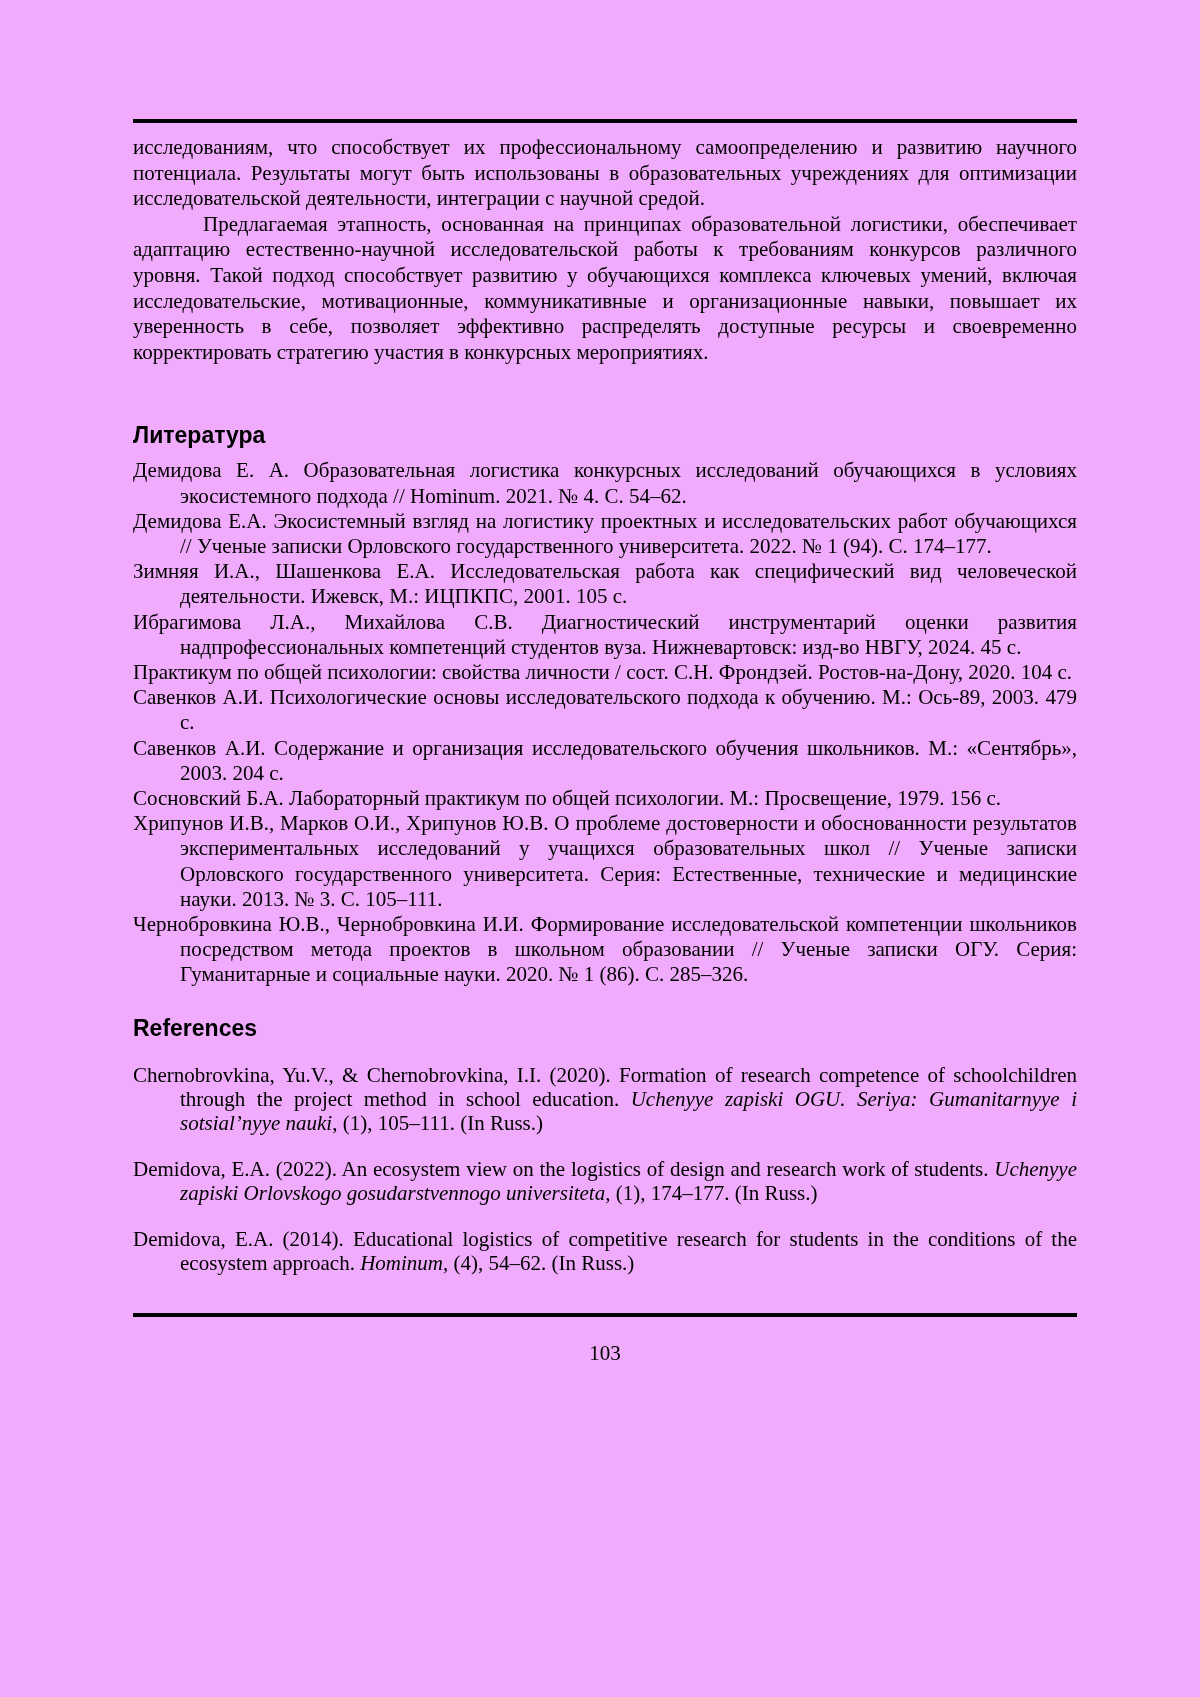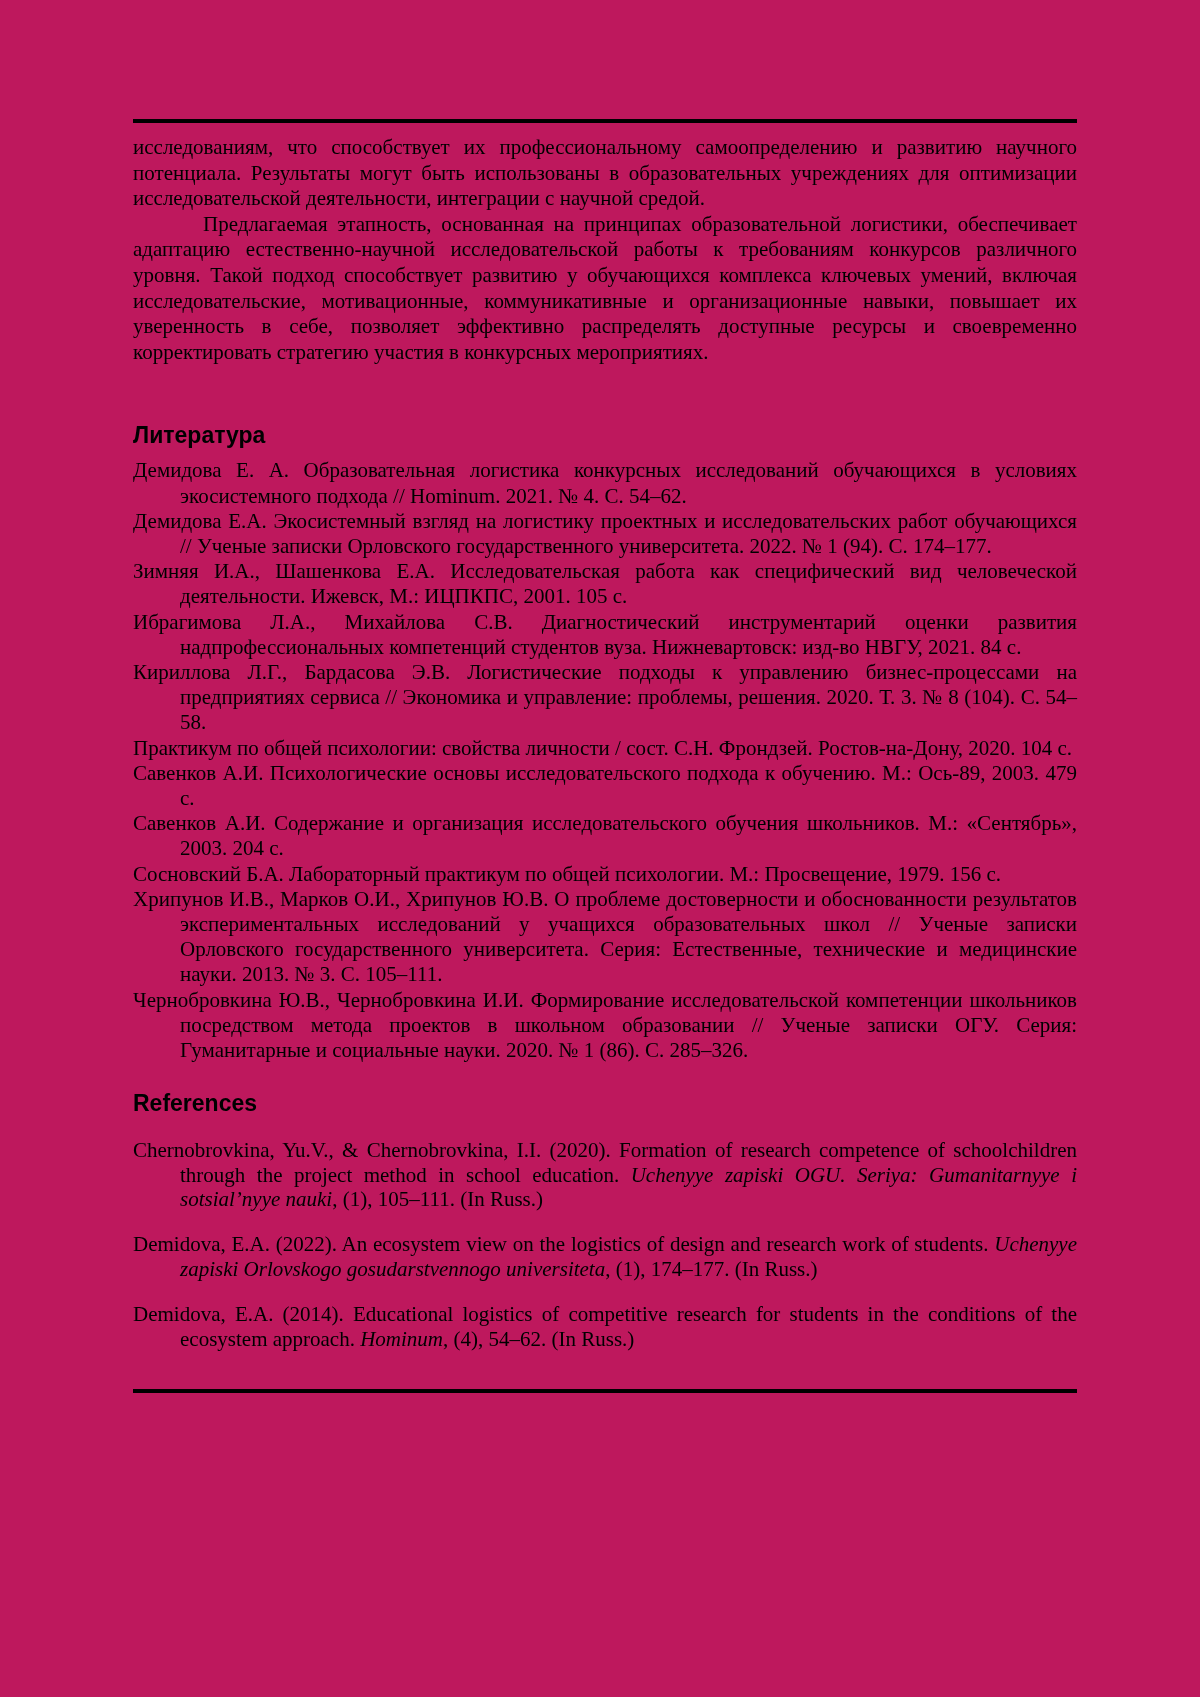--- a/index.html
+++ b/index.html
@@ -4,21 +4,21 @@
 <style>
   html, body {
     margin: 0;
     padding: 0;
     background: #ffffff;
   }
   .page {
     position: relative;
     width: 1200px;
     height: 1697px;
-    background: #be185d;
+    background: #f0abfc;
     color: #000000;
     font-family: "Liberation Serif", serif;
     overflow: hidden;
     box-sizing: border-box;
   }
   .content {
     position: absolute;
     left: 133px;
     top: 0;
     width: 944px;
@@ -91,35 +91,35 @@
 
     <p class="body-para">исследованиям, что способствует их профессиональному самоопределению и развитию научного потенциала. Результаты могут быть использованы в образовательных учреждениях для оптимизации исследовательской деятельности, интеграции с научной средой.</p>
     <p class="body-para first-line-indent">Предлагаемая этапность, основанная на принципах образовательной логистики, обеспечивает адаптацию естественно-научной исследовательской работы к требованиям конкурсов различного уровня. Такой подход способствует развитию у обучающихся комплекса ключевых умений, включая исследовательские, мотивационные, коммуникативные и организационные навыки, повышает их уверенность в себе, позволяет эффективно распределять доступные ресурсы и своевременно корректировать стратегию участия в конкурсных мероприятиях.</p>
 
     <h2 class="section-heading heading-lit">Литература</h2>
 
     <ul class="ref-list">
       <li>Демидова Е. А. Образовательная логистика конкурсных исследований обучающихся в условиях экосистемного подхода // Hominum. 2021. № 4. С. 54–62.</li>
       <li>Демидова Е.А. Экосистемный взгляд на логистику проектных и исследовательских работ обучающихся // Ученые записки Орловского государственного университета. 2022. № 1 (94). С. 174–177.</li>
       <li>Зимняя И.А., Шашенкова Е.А. Исследовательская работа как специфический вид человеческой деятельности. Ижевск, М.: ИЦПКПС, 2001. 105 с.</li>
-      <li>Ибрагимова Л.А., Михайлова С.В. Диагностический инструментарий оценки развития надпрофессиональных компетенций студентов вуза. Нижневартовск: изд-во НВГУ, 2021. 84 с.</li>
-      <li>Кириллова Л.Г., Бардасова Э.В. Логистические подходы к управлению бизнес-процессами на предприятиях сервиса // Экономика и управление: проблемы, решения. 2020. Т. 3. № 8 (104). С. 54–58.</li>
+      <li>Ибрагимова Л.А., Михайлова С.В. Диагностический инструментарий оценки развития надпрофессиональных компетенций студентов вуза. Нижневартовск: изд-во НВГУ, 2024. 45 с.</li>
       <li>Практикум по общей психологии: свойства личности / сост. С.Н. Фрондзей. Ростов-на-Дону, 2020. 104 с.</li>
       <li>Савенков А.И. Психологические основы исследовательского подхода к обучению. М.: Ось-89, 2003. 479 с.</li>
       <li>Савенков А.И. Содержание и организация исследовательского обучения школьников. М.: «Сентябрь», 2003. 204 с.</li>
       <li>Сосновский Б.А. Лабораторный практикум по общей психологии. М.: Просвещение, 1979. 156 с.</li>
       <li>Хрипунов И.В., Марков О.И., Хрипунов Ю.В. О проблеме достоверности и обоснованности результатов экспериментальных исследований у учащихся образовательных школ // Ученые записки Орловского государственного университета. Серия: Естественные, технические и медицинские науки. 2013. № 3. С. 105–111.</li>
       <li>Чернобровкина Ю.В., Чернобровкина И.И. Формирование исследовательской компетенции школьников посредством метода проектов в школьном образовании // Ученые записки ОГУ. Серия: Гуманитарные и социальные науки. 2020. № 1 (86). С. 285–326.</li>
     </ul>
 
     <h2 class="section-heading heading-refs">References</h2>
 
     <ul class="ref-list ref-list-en">
       <li><span>Chernobrovkina, Yu.V., &amp; Chernobrovkina, I.I. (2020). Formation of research competence of schoolchildren through the project method in school education. </span><i>Uchenyye zapiski OGU. Seriya: Gumanitarnyye i sotsial’nyye nauki</i><span>, (1), 105–111. (In Russ.)</span></li>
       <li><span>Demidova, E.A. (2022). An ecosystem view on the logistics of design and research work of students. </span><i>Uchenyye zapiski Orlovskogo gosudarstvennogo universiteta</i><span>, (1), 174–177. (In Russ.)</span></li>
       <li><span>Demidova, E.A. (2014). Educational logistics of competitive research for students in the conditions of the ecosystem approach. </span><i>Hominum</i><span>, (4), 54–62. (In Russ.)</span></li>
     </ul>
 
     <div class="rule rule-bottom"></div>
 
+    <div class="page-number">103</div>
 
   </div>
 </div>
 
 </body></html>

